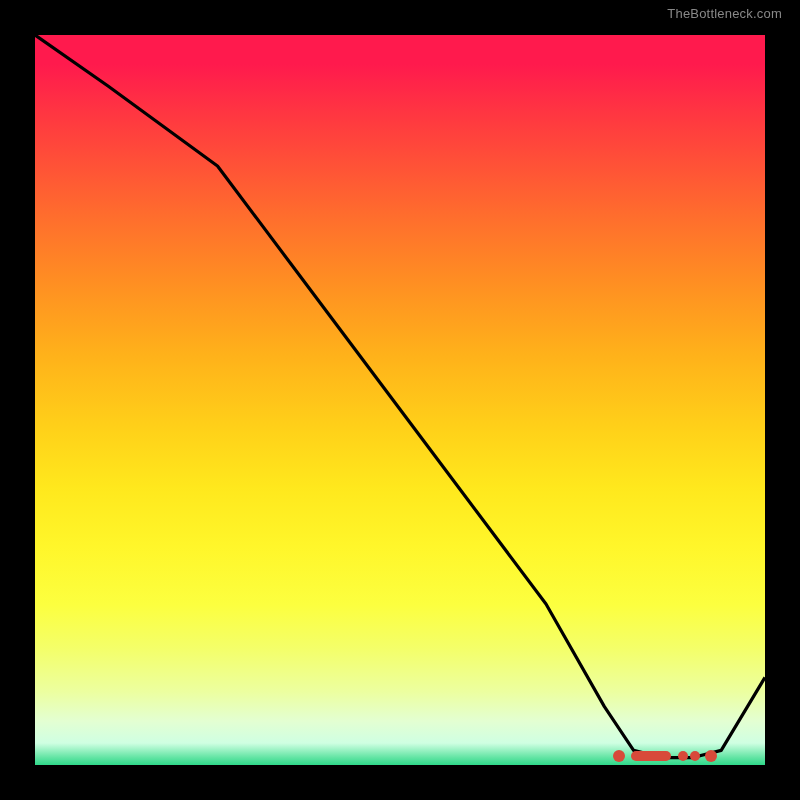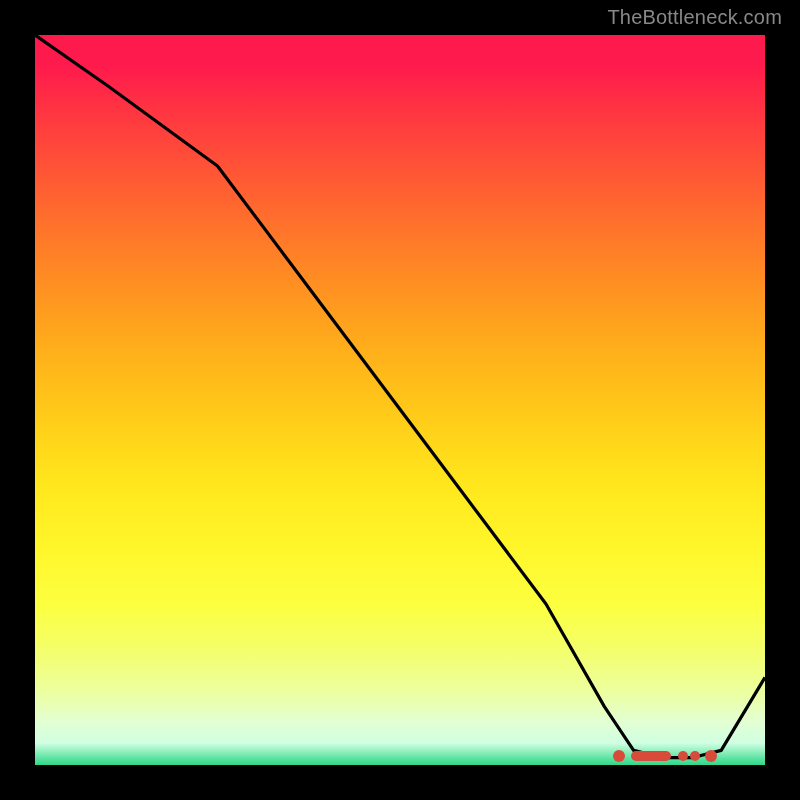--- a/index.html
+++ b/index.html
@@ -14,21 +14,21 @@
   .container {
     position: relative;
     width: 800px;
     height: 800px;
   }
   .watermark {
     position: absolute;
     top: 6px;
     right: 18px;
     color: #888;
-    font-size: 20px;
+    font-size: 13px;
     font-weight: 400;
     z-index: 10;
     letter-spacing: 0.2px;
   }
   .plot-area {
     position: absolute;
     left: 35px;
     top: 35px;
     width: 730px;
     height: 730px;

